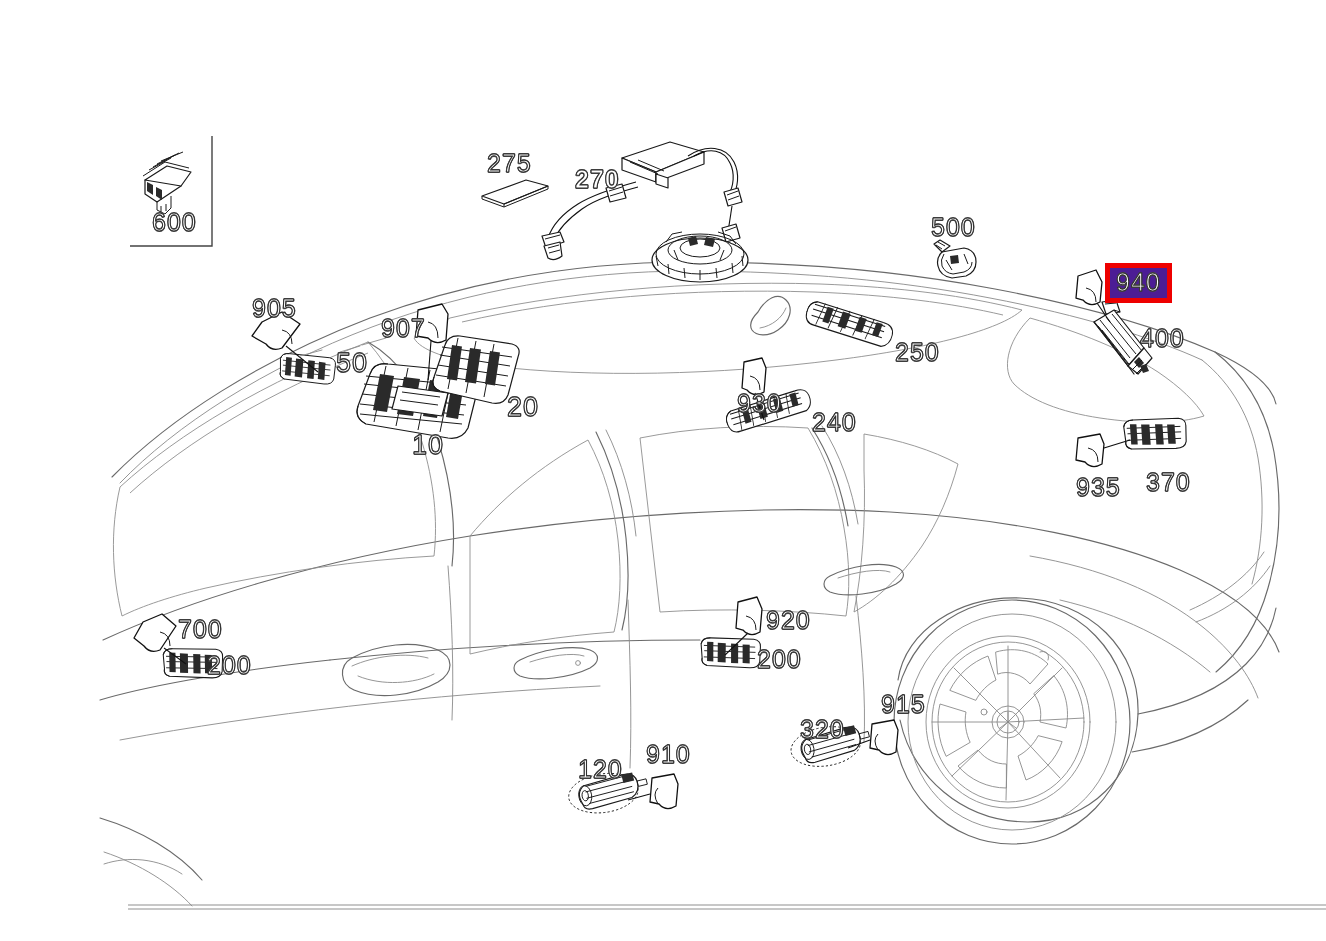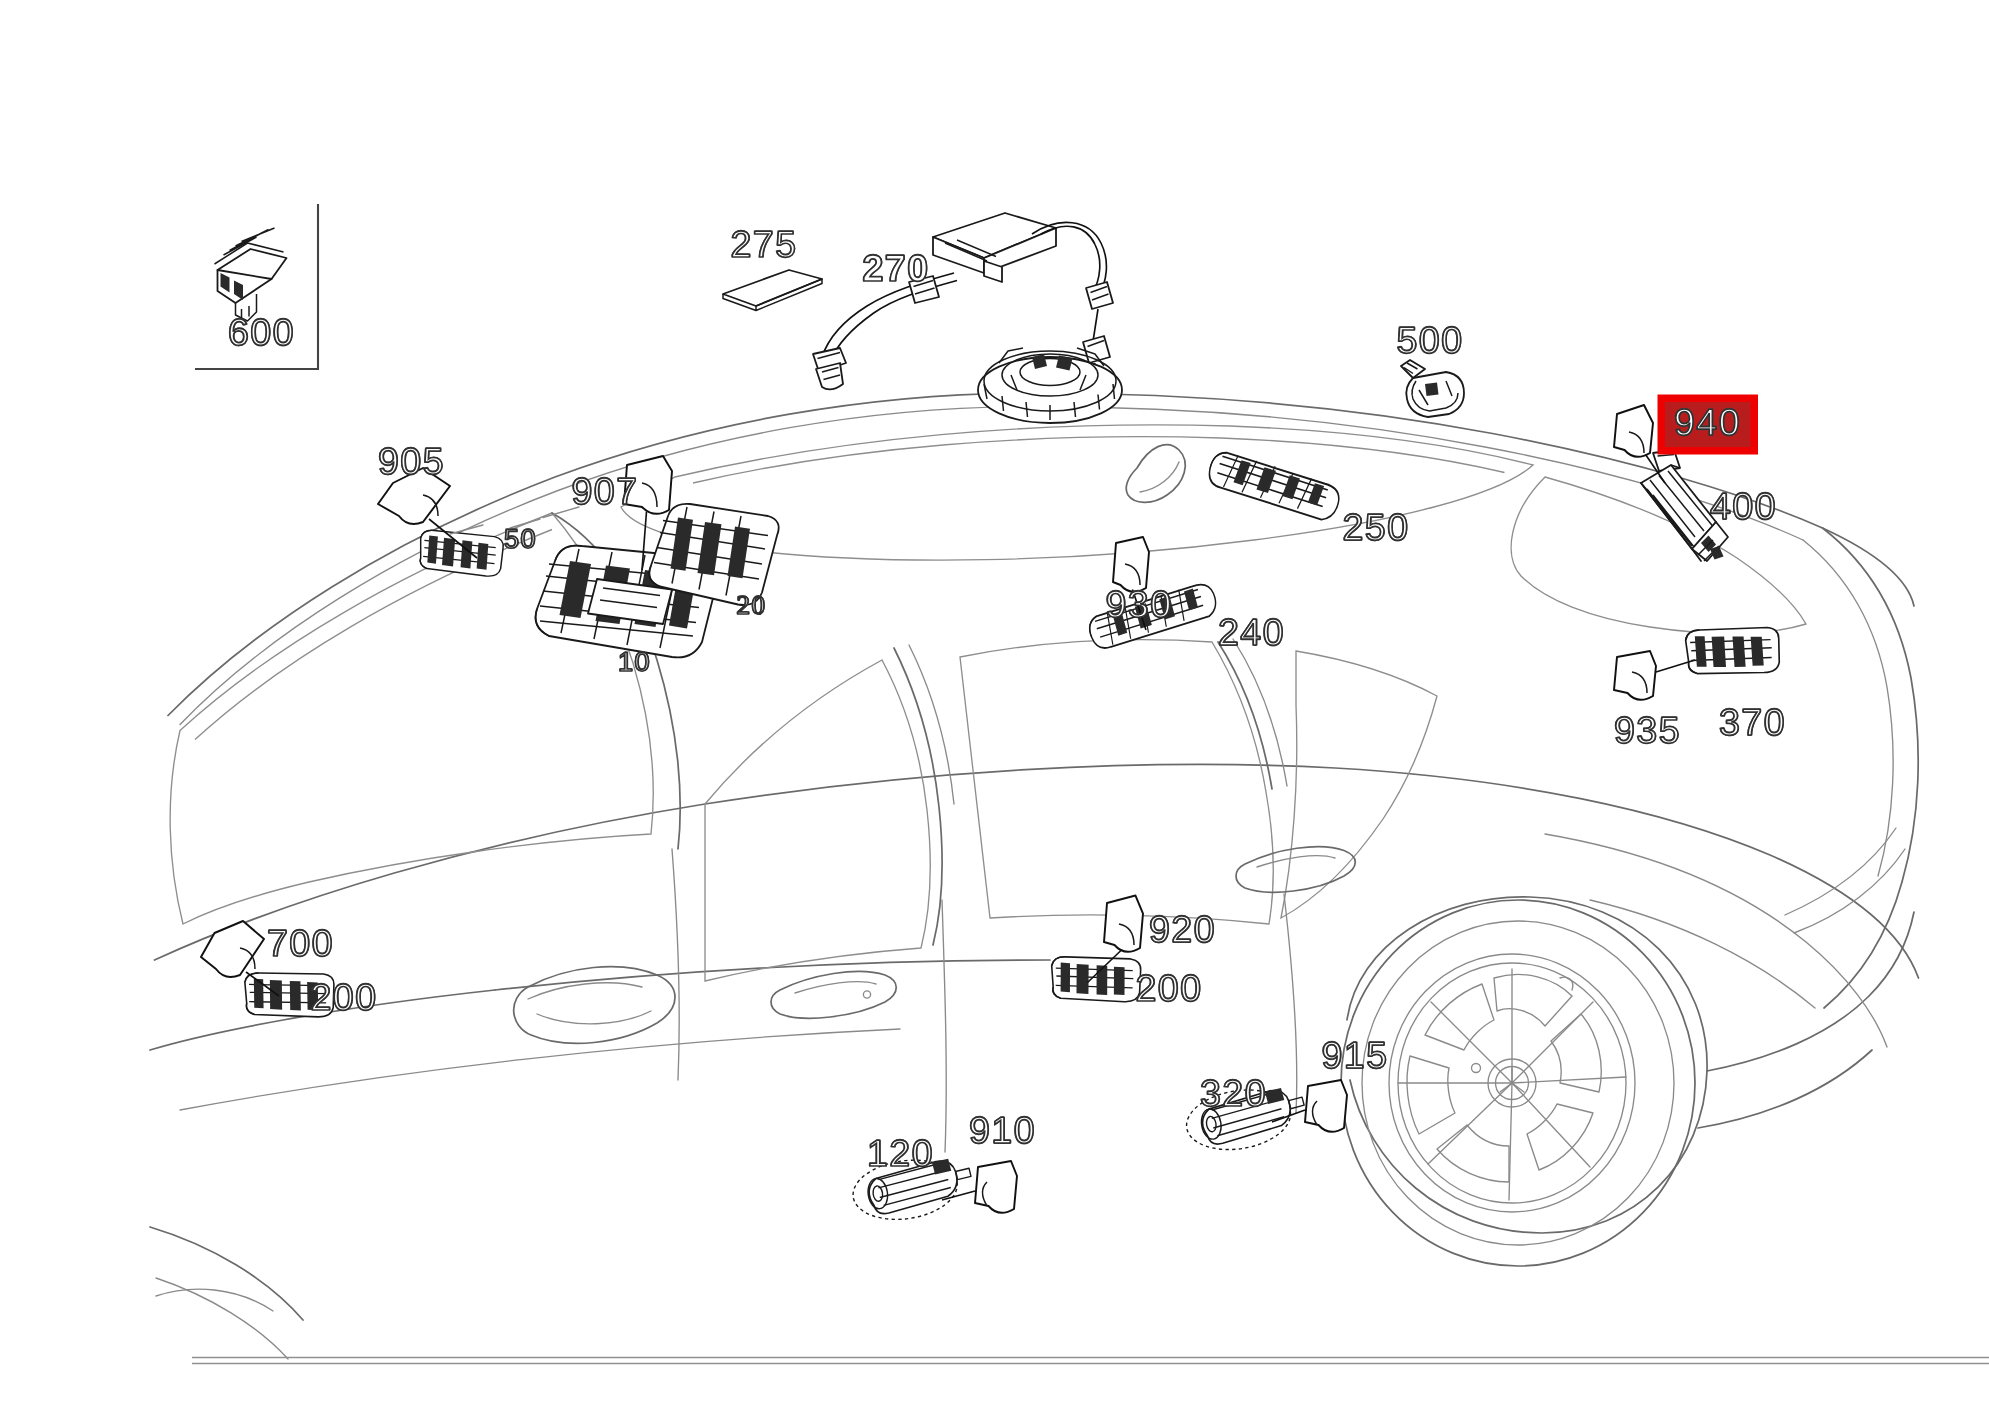--- a/index.html
+++ b/index.html
@@ -19,25 +19,25 @@
     line-height:1;
     letter-spacing:1px;
     color:#ffffff;
     -webkit-text-stroke:1.1px #303030;
     text-shadow:
        0.6px 0 0 #4a4a4a, -0.6px 0 0 #4a4a4a,
        0 0.6px 0 #4a4a4a, 0 -0.6px 0 #4a4a4a;
     white-space:nowrap;
     user-select:none;
   }
-  .lbl.small{font-size:18px;}
+  .lbl.small{font-size:27px;}
   
   .lbl.hl{
     color:#ffffff;
-    background:#b91c1c;
+    background:#4c1d95;
     -webkit-text-stroke:1.1px #303030;
     padding:2px 6px 3px 6px;
     box-shadow:0 0 0 5px var(--hlcolor,#ee0000);
     z-index:40;
   }
 </style>
 </head>
 <body>
 
 <div id="stage">
@@ -421,21 +421,21 @@
   <div id="labels">
       <div class="lbl" style="left: 152px; top: 210px;">600</div>
       <div class="lbl" style="left: 487px; top: 151px;">275</div>
       <div class="lbl" style="left: 575px; top: 167px; font-weight: bold;">270</div>
       <div class="lbl" style="left: 931px; top: 215px;">500</div>
       <div class="lbl hl" style="left: 1110px; top: 268px; --hlcolor: #ee0000;">940</div>
       <div class="lbl" style="left: 1140px; top: 326px;">400</div>
       <div class="lbl" style="left: 252px; top: 296px;">905</div>
       <div class="lbl" style="left: 381px; top: 316px;">907</div>
       <div class="lbl small" style="left: 336px; top: 350px;">50</div>
-      <div class="lbl small" style="left: 491px; top: 394px; font-family: Liberation Serif, serif;">20</div>
+      <div class="lbl small" style="left: 507px; top: 394px;">20</div>
       <div class="lbl small" style="left: 412px; top: 432px;">10</div>
       <div class="lbl" style="left: 737px; top: 343px; margin-top: 48px;">930</div>
       <div class="lbl" style="left: 895px; top: 340px;">250</div>
       <div class="lbl" style="left: 812px; top: 410px;">240</div>
       <div class="lbl" style="left: 1076px; top: 475px;">935</div>
       <div class="lbl" style="left: 1146px; top: 470px;">370</div>
       <div class="lbl" style="left: 178px; top: 617px;">700</div>
       <div class="lbl" style="left: 207px; top: 653px;">200</div>
       <div class="lbl" style="left: 766px; top: 608px;">920</div>
       <div class="lbl" style="left: 757px; top: 647px;">200</div>

